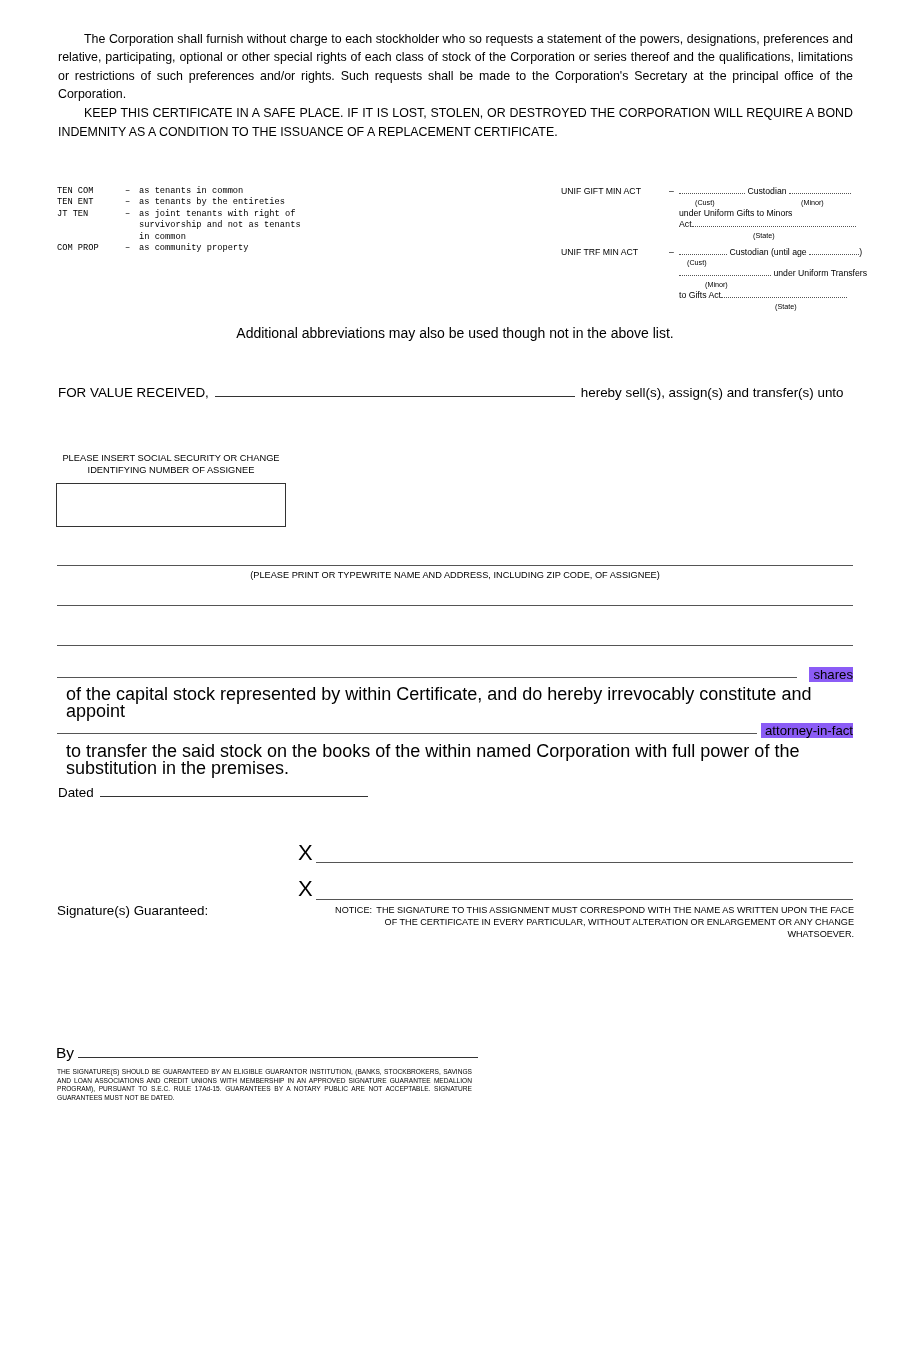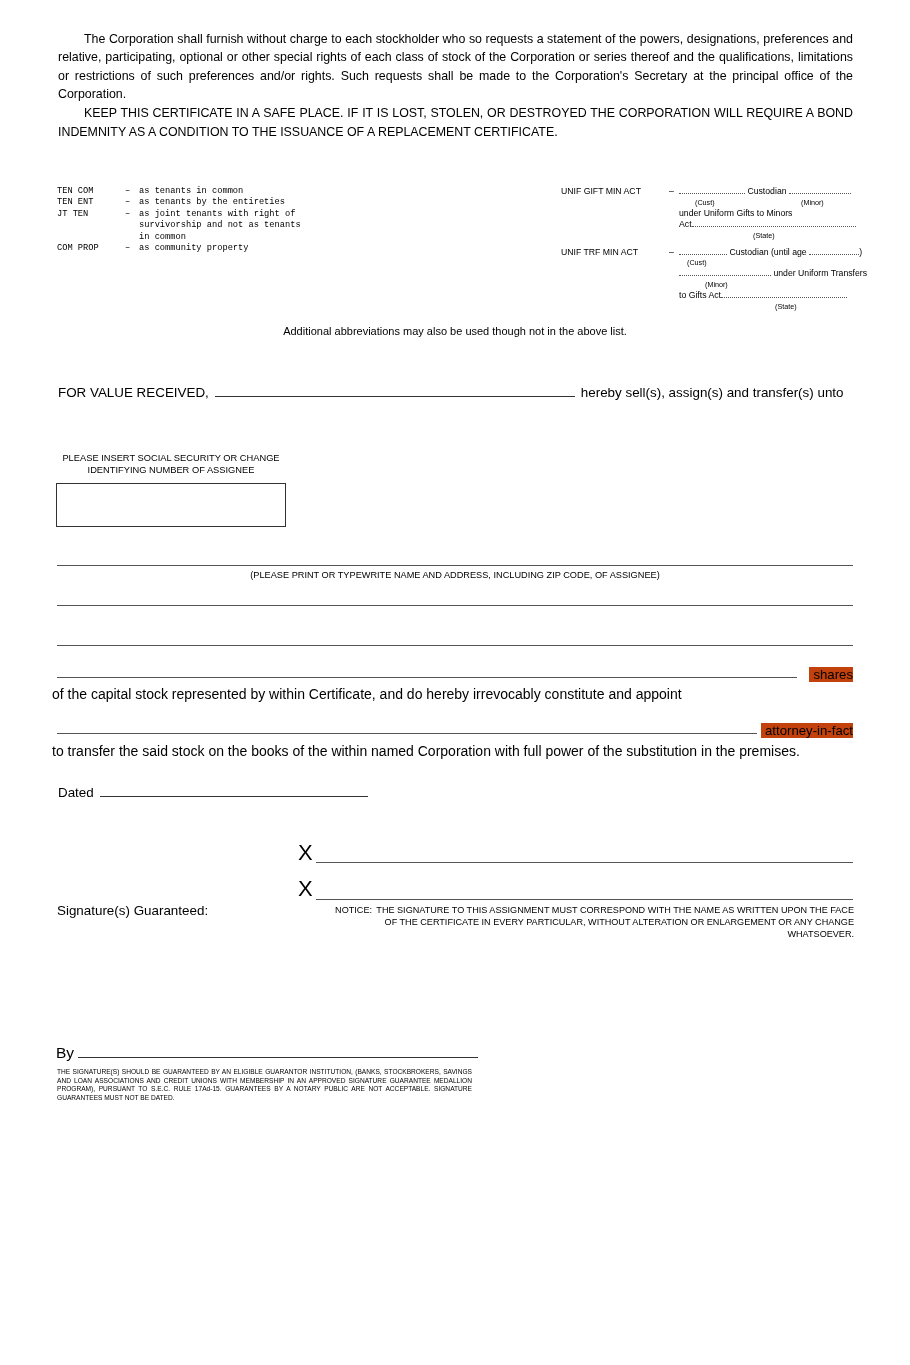--- a/index.html
+++ b/index.html
@@ -96,21 +96,21 @@
     vertical-align: baseline;
   }
 
   
   .addl-abbrev {
     position: absolute;
     left: 0;
     top: 325px;
     width: 910px;
     text-align: center;
-    font-size: 11px;
+    font-size: 14px;
   }
 
   
   .fvr {
     position: absolute;
     left: 58px;
     top: 383px;
     width: 795px;
     font-size: 13.4px;
     line-height: 17px;
@@ -172,34 +172,34 @@
   .line-with-tail {
     position: relative;
     display: block;
     height: 17px;
   }
   .tail {
     position: absolute;
     right: 0;
     bottom: -3px;
     font-size: 13.2px;
-    background: #c2410c;
+    background: #8b5cf6;
     padding-left: 4px;
   }
   .tail-rule {
     position: absolute;
     left: 0;
     bottom: 1px;
     border-bottom: 1px solid #555;
     height: 0;
   }
   .body-line {
     position: absolute;
-    left: 52px;
-    font-size: 14px;
+    left: 66px;
+    font-size: 18px;
     line-height: 17px;
   }
 
   
   .dated {
     position: absolute;
     left: 58px;
     top: 783px;
     font-size: 13.4px;
   }

